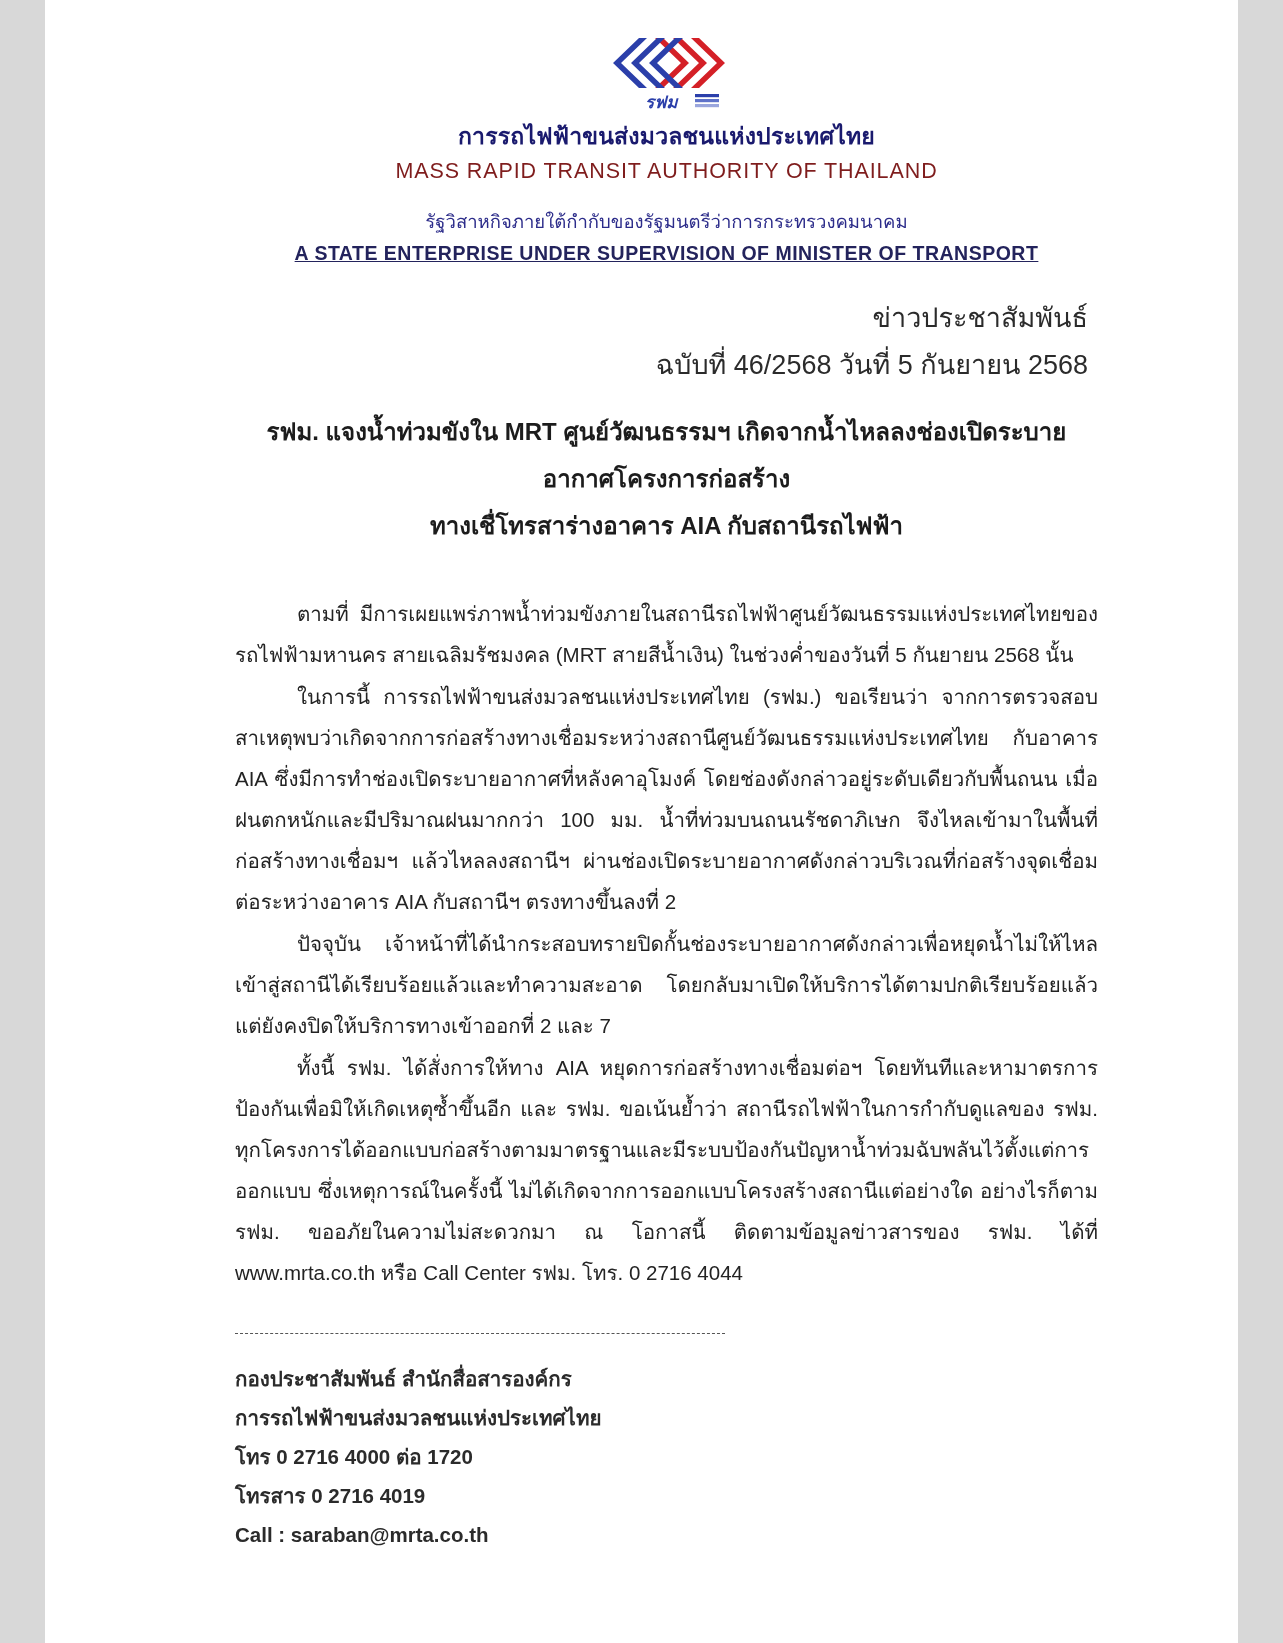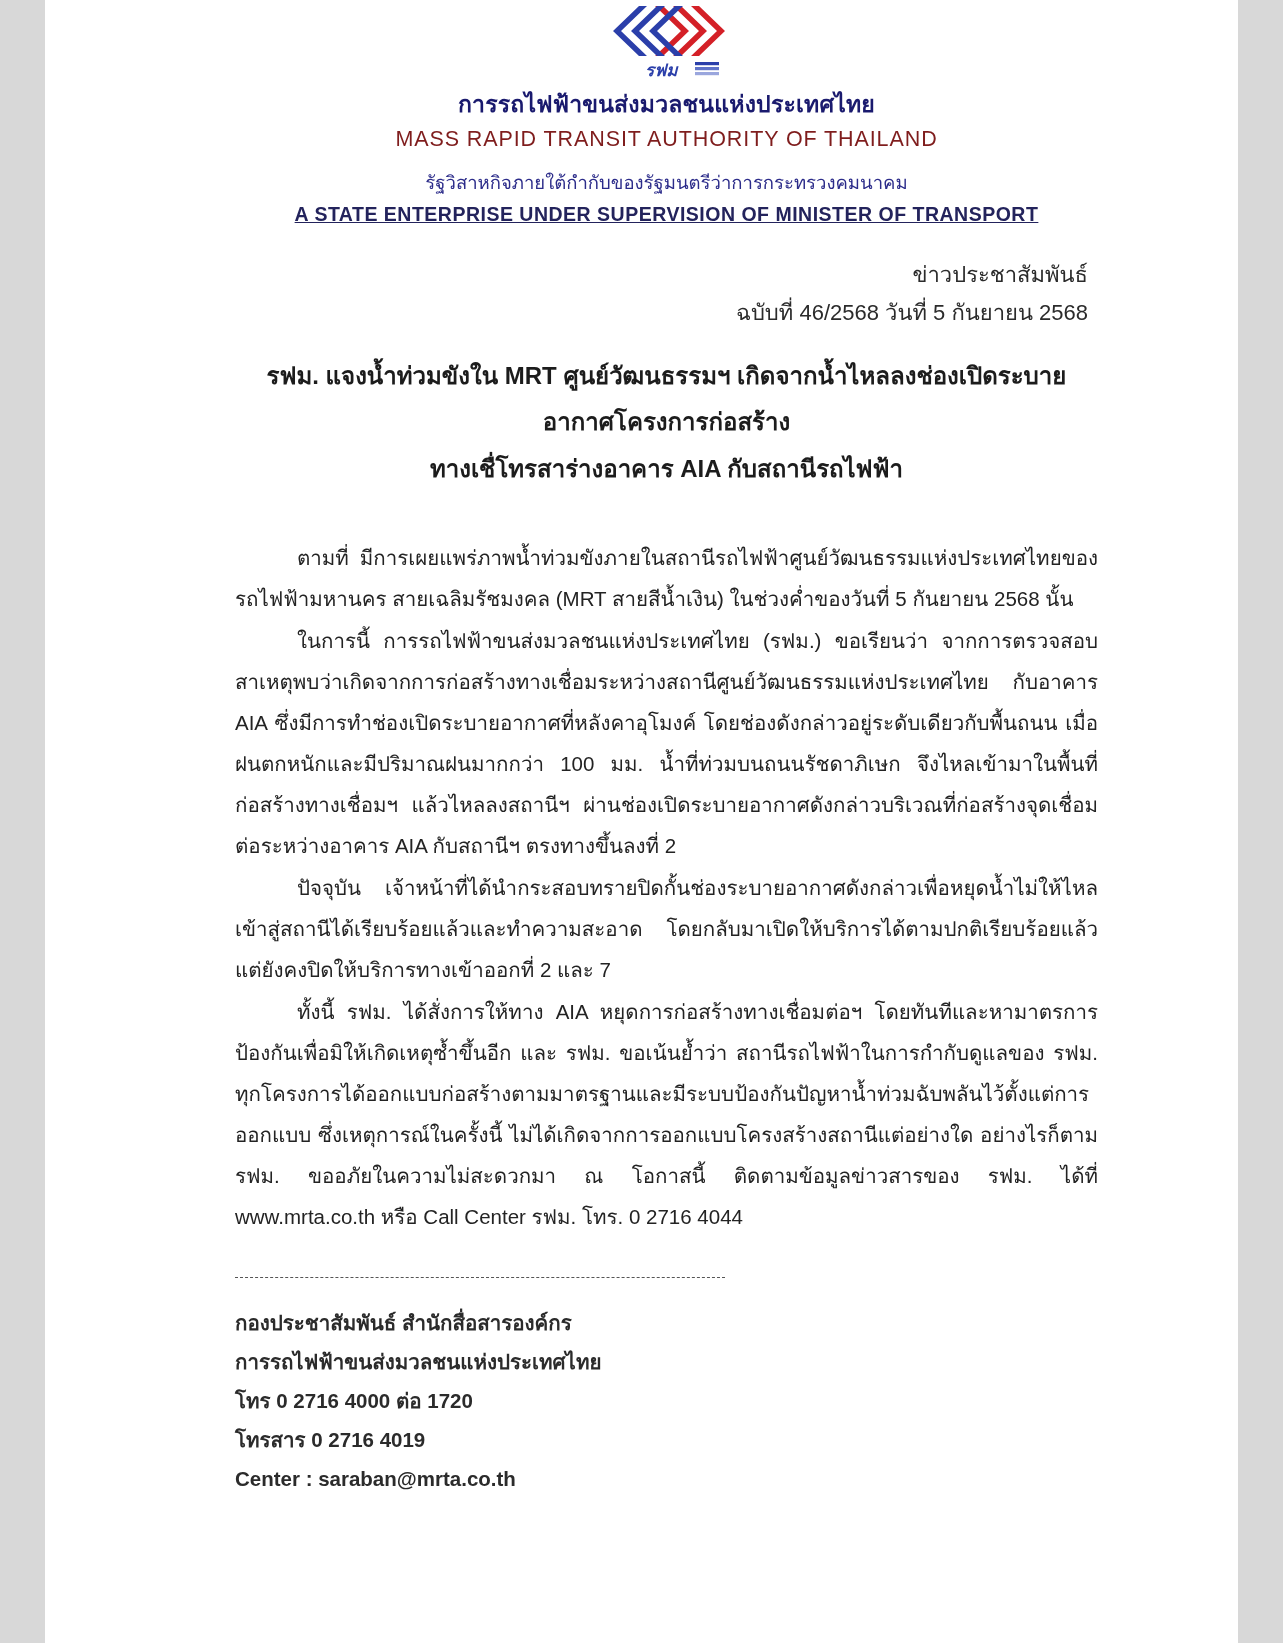--- a/index.html
+++ b/index.html
@@ -25,20 +25,21 @@
   }
   .page-inner {
     padding: 0 140px 0 190px;
     box-sizing: border-box;
   }
 
   
   .logo-wrap {
     display: flex;
     justify-content: center;
+    padding-top: 32px;
   }
   .logo {
     width: 128px;
     height: 82px;
     position: relative;
   }
   .logo svg { display: block; }
 
   
   .org-block {
@@ -56,40 +57,40 @@
     font-size: 21.5px;
     color: #7f1d1d;
     letter-spacing: 0.9px;
     line-height: 1.5;
     margin-top: 2px;
   }
   .org-th-2 {
     font-size: 18.5px;
     color: #2c2c8a;
     line-height: 1.5;
-    margin-top: 13px;
+    margin-top: 20px;
   }
   .org-en-2 {
     font-size: 19.5px;
     font-weight: bold;
     color: #23235c;
     letter-spacing: 0.5px;
     line-height: 1.5;
     margin-top: 4px;
     text-decoration: underline;
   }
 
   
   .meta-block {
     text-align: right;
     margin-top: 26px;
     padding-right: 10px;
   }
   .meta-line {
-    font-size: 22px;
+    font-size: 27px;
     color: #2b2b2b;
     line-height: 1.75;
   }
 
   
   .doc-title {
     text-align: center;
     font-size: 24px;
     font-weight: bold;
     color: #1c1c1c;
@@ -189,17 +190,17 @@
       <p class="para">ทั้งนี้ รฟม. ได้สั่งการให้ทาง AIA หยุดการก่อสร้างทางเชื่อมต่อฯ โดยทันทีและหามาตรการป้องกันเพื่อมิให้เกิดเหตุซ้ำขึ้นอีก และ รฟม. ขอเน้นย้ำว่า สถานีรถไฟฟ้าในการกำกับดูแลของ รฟม. ทุกโครงการได้ออกแบบก่อสร้างตามมาตรฐานและมีระบบป้องกันปัญหาน้ำท่วมฉับพลันไว้ตั้งแต่การออกแบบ ซึ่งเหตุการณ์ในครั้งนี้ ไม่ได้เกิดจากการออกแบบโครงสร้างสถานีแต่อย่างใด อย่างไรก็ตาม รฟม. ขออภัยในความไม่สะดวกมา ณ โอกาสนี้ ติดตามข้อมูลข่าวสารของ รฟม. ได้ที่ www.mrta.co.th หรือ Call Center รฟม. โทร. 0 2716 4044</p>
     </div>
 
     <div class="divider"></div>
 
     <div class="footer-block">
       <div class="footer-line">กองประชาสัมพันธ์ สำนักสื่อสารองค์กร</div>
       <div class="footer-line">การรถไฟฟ้าขนส่งมวลชนแห่งประเทศไทย</div>
       <div class="footer-line">โทร 0 2716 4000 ต่อ 1720</div>
       <div class="footer-line">โทรสาร 0 2716 4019</div>
-      <div class="footer-line">Center : saraban@mrta.co.th</div>
+      <div class="footer-line">Call : saraban@mrta.co.th</div>
     </div>
 
   </div>
 </div>
 
 </body></html>

